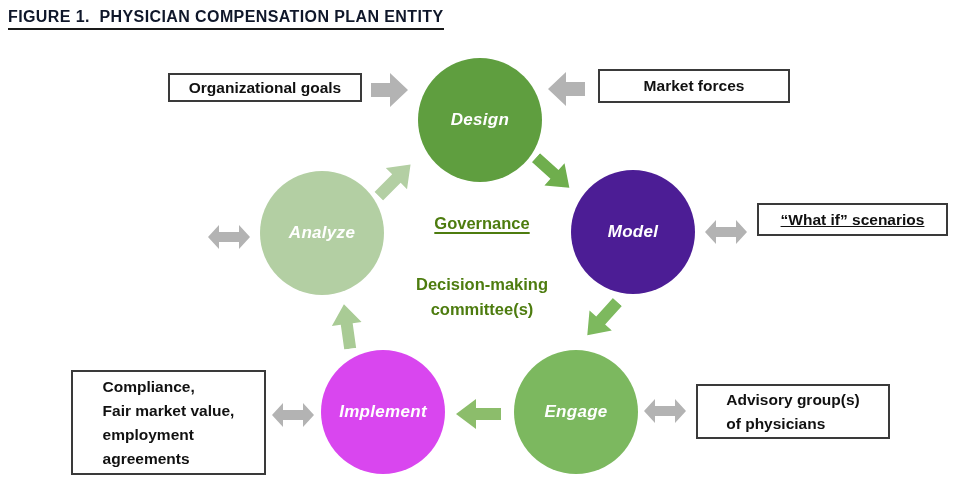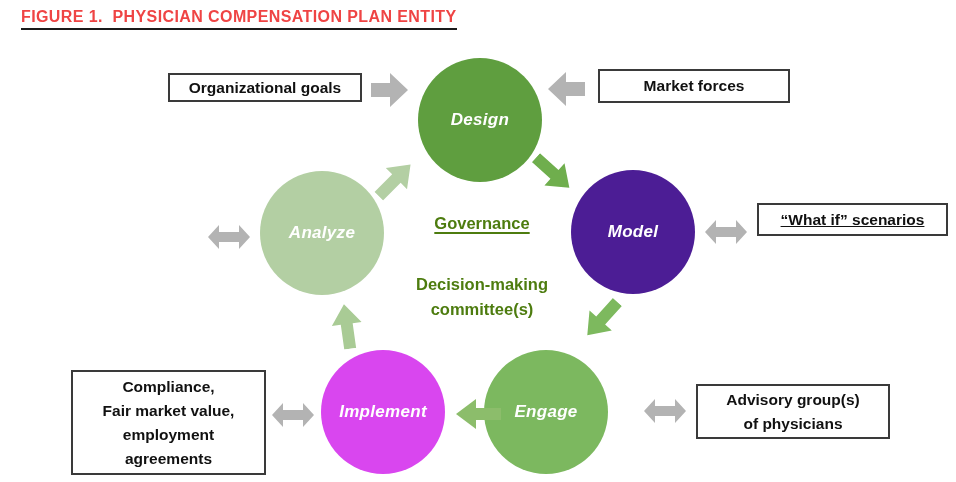--- a/index.html
+++ b/index.html
@@ -11,44 +11,43 @@
     height: 482px;
     background: #ffffff;
     overflow: hidden;
   }
   .figure-title {
     position: absolute;
     left: 8px;
     top: 8px;
     font-size: 16px;
     font-weight: bold;
-    color: #ef4444;
+    color: #0f172a;
     letter-spacing: 0.4px;
     white-space: pre;
     padding-bottom: 2px;
     border-bottom: 2.5px solid #1a1a1a;
-    margin-left: 13px;
   }
   .circle {
     position: absolute;
     width: 124px;
     height: 124px;
     border-radius: 50%;
     display: flex;
     align-items: center;
     justify-content: center;
     color: #ffffff;
     font-size: 17px;
     font-weight: 600;
     letter-spacing: 0.3px;
     font-style: italic;
   }
   .circle-design    { left: 418px; top:  58px; }
   .circle-model     { left: 571px; top: 170px; }
-  .circle-engage    { left: 484px; top: 350px; }
+  .circle-engage    { left: 514px; top: 350px; }
   .circle-implement { left: 321px; top: 350px; }
   .circle-analyze   { left: 260px; top: 171px; }
   .center-text {
     position: absolute;
     left: 394px;
     top: 211px;
     width: 176px;
     text-align: center;
     color: #4d7c0f;
     font-size: 16.5px;
@@ -57,21 +56,21 @@
   }
   .center-heading { text-decoration: underline; text-decoration-thickness: 2px; text-underline-offset: 3px; }
   .center-body { white-space: pre-line; margin-top: 36px; }
   .label-box {
     position: absolute;
     background: #ffffff;
     border: 2px solid #3a3a3a;
     display: flex;
     align-items: center;
     justify-content: center;
-    text-align: center;
+    text-align: left;
     color: #111111;
     font-size: 15.5px;
     font-weight: bold;
     line-height: 24px;
     white-space: pre-line;
   }
   .box-org        { left:   168px; top: 73px;  width: 194px; height: 29px; }
   .box-market     { left:   598px; top: 69px;  width: 192px; height: 34px; }
   .box-whatif     { left:   757px; top: 203px; width: 191px; height: 33px; text-decoration: underline; }
   .box-advisory   { left:   696px; top: 384px; width: 194px; height: 55px; }

